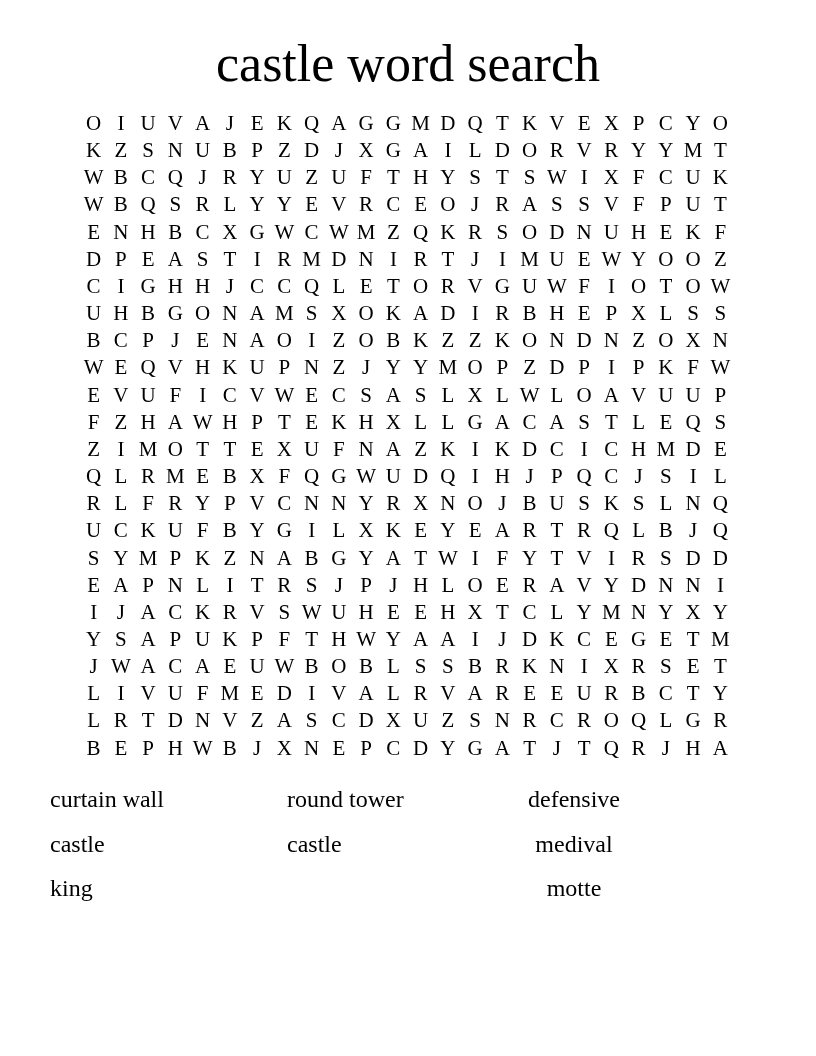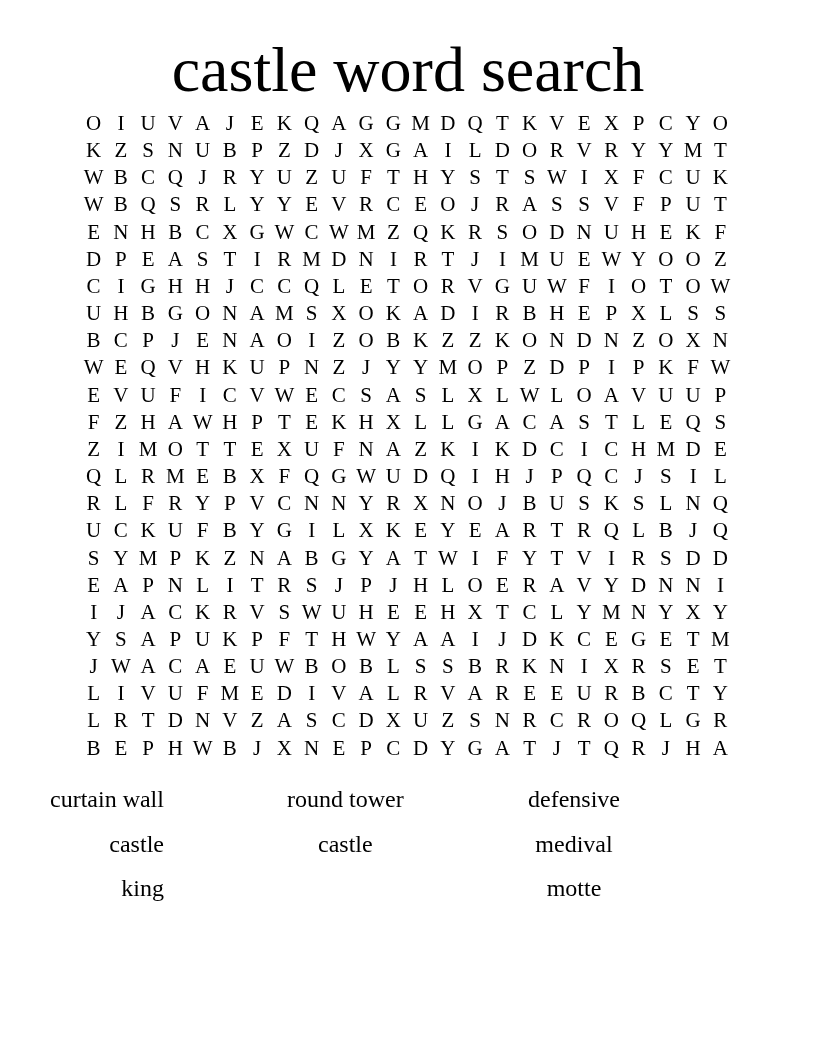--- a/index.html
+++ b/index.html
@@ -14,21 +14,21 @@
     font-family: "Liberation Serif", serif;
     color: #000000;
     overflow: hidden;
   }
   .title {
     position: absolute;
     top: 38px;
     left: 0;
     width: 816px;
     text-align: center;
-    font-size: 64px;
+    font-size: 52px;
     line-height: 1;
     font-weight: 400;
     margin: 0;
   }
   .grid {
     position: absolute;
     left: 80px;
     top: 110px;
     display: grid;
     grid-template-columns: repeat(24, 27.25px);
@@ -36,22 +36,22 @@
   }
   .cell {
     text-align: center;
     font-size: 21px;
     line-height: 27.17px;
   }
   .word-col {
     position: absolute;
     top: 777px;
   }
-  .word-col.col-1 { left: 50px; text-align: right; }
-  .word-col.col-2 { left: 287px; text-align: center; }
+  .word-col.col-1 { left: 50px; }
+  .word-col.col-2 { left: 287px; }
   .word-col.col-3 { left: 528px; text-align: center; }
   .word {
     height: 44.5px;
     line-height: 44.5px;
     font-size: 24px;
     white-space: nowrap;
   }
 </style>
 </head>
 <body>

